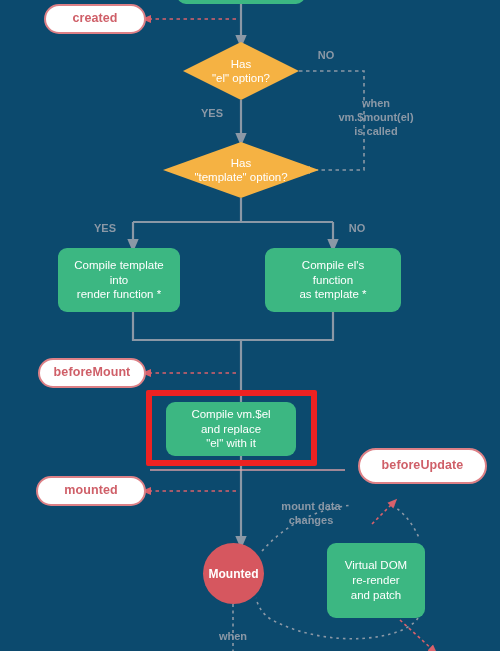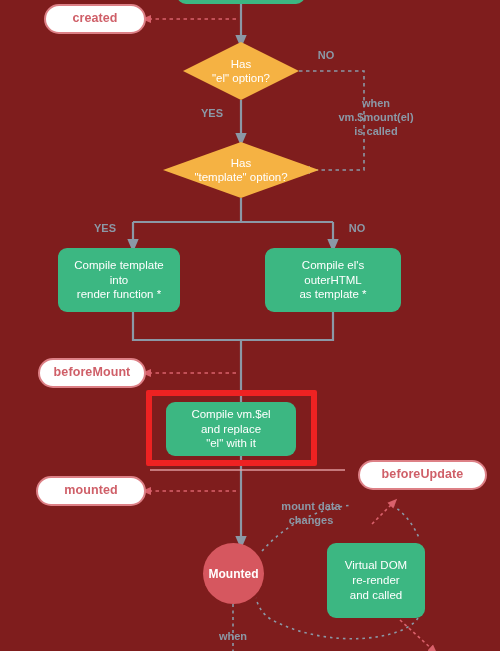--- a/index.html
+++ b/index.html
@@ -9,21 +9,21 @@
   }
   body {
     font-family: "Liberation Sans", sans-serif;
     -webkit-font-smoothing: antialiased;
   }
   #stage {
     position: relative;
     width: 500px;
     height: 651px;
     overflow: hidden;
-    background: #7f1d1d;
+    background: #0c4a6e;
   }
   #wires {
     position: absolute;
     left: 0;
     top: 0;
     width: 500px;
     height: 651px;
     pointer-events: none;
   }
 
@@ -194,21 +194,21 @@
   </div>
 
   <div class="node pill" style="left:38px; top:358px; width:108px; height:30px;">
     <span>beforeMount</span>
   </div>
 
   <div class="node pill" style="left:36px; top:476px; width:110px; height:30px;">
     <span>mounted</span>
   </div>
 
-  <div class="node pill" style="left:358px; top:460px; width:129px; height:30px;">
+  <div class="node pill" style="left:358px; top:448px; width:129px; height:36px;">
     <span>beforeUpdate</span>
   </div>
 
   <div class="diamond-wrap" style="left:183px; top:42px; width:116px; height:58px;">
     <svg class="diamond-shape" viewBox="0 0 116 58" preserveAspectRatio="none">
       <polygon points="58,0 116,29 58,58 0,29" fill="#f5b243"></polygon>
     </svg>
     <div class="diamond-label">Has
 "el" option?</div>
   </div>
@@ -222,34 +222,34 @@
   </div>
 
   <div class="node greenbox" style="left:58px; top:248px; width:122px; height:64px;">
     <span>Compile template
 into
 render function *</span>
   </div>
 
   <div class="node greenbox" style="left:265px; top:248px; width:136px; height:64px;">
     <span>Compile el's
-outerHTML
+function
 as template *</span>
   </div>
 
   <div class="node greenbox" style="left:166px; top:402px; width:130px; height:54px;">
     <span>Compile vm.$el
 and replace
 "el" with it</span>
   </div>
 
   <div class="node greenbox" style="left:327px; top:543px; width:98px; height:75px;">
     <span>Virtual DOM
 re-render
-and called</span>
+and patch</span>
   </div>
 
   <div class="node circle" style="left:203px; top:543px; width:61px; height:61px;">
     <span>Mounted</span>
   </div>
 
   <div class="edge-label" style="left:190px; top:107px; width:44px;">YES</div>
 
   <div class="edge-label" style="left:306px; top:49px; width:40px;">NO</div>
 

